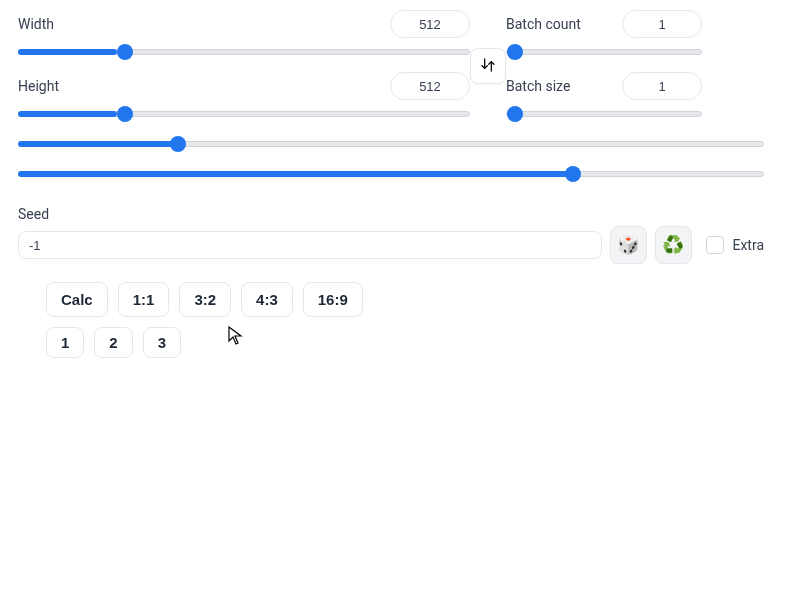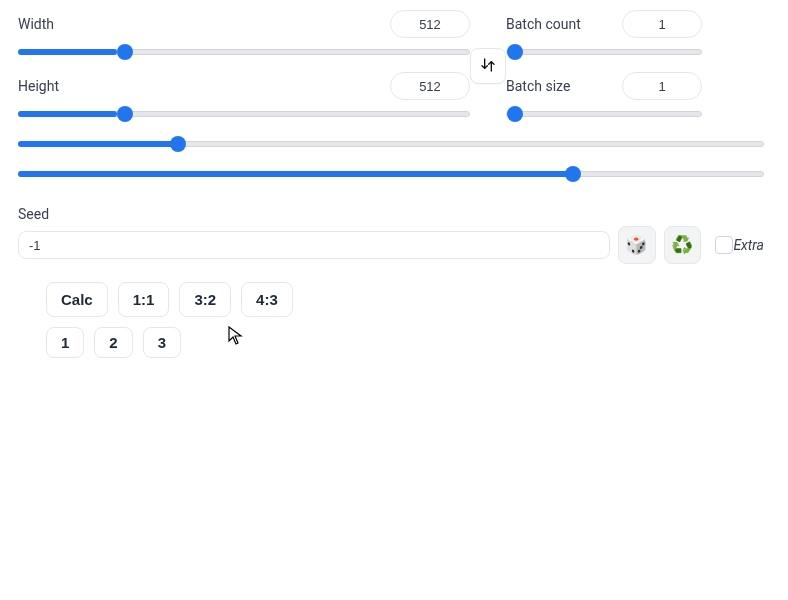--- a/index.html
+++ b/index.html
@@ -91,21 +91,21 @@
     cursor: pointer;
     font-size: 18px;
   }
   .checkbox {
     width: 18px; height: 18px;
     border: 1px solid #d1d5db;
     border-radius: 4px;
     background: #fff;
     cursor: pointer;
   }
-  .extra-row { display: flex; align-items: center; margin-left: 6px; font-style: italic; }
+  .extra-row { display: flex; align-items: center; gap: 8px; margin-left: 6px; }
   .extra-label { font-size: 14px; color: #374151; }
 
   .btn-row { display: flex; gap: 10px; margin-top: 18px; padding-left: 28px; }
   .ratio-btn, .small-btn {
     border: 1px solid #e5e7eb;
     border-radius: 8px;
     background: #fff;
     padding: 8px 14px;
     font-size: 15px;
     font-weight: 600;
@@ -217,20 +217,21 @@
       <span class="extra-label">Extra</span>
     </div>
   </div>
 </div>
 
 <div class="btn-row">
   <button class="ratio-btn">Calc</button>
   <button class="ratio-btn">1:1</button>
   <button class="ratio-btn">3:2</button>
   <button class="ratio-btn">4:3</button>
+  <button class="ratio-btn">16:9</button>
 </div>
 
 <div class="btn-row" style="margin-top:10px">
   <button class="small-btn">1</button>
   <button class="small-btn">2</button>
   <button class="small-btn">3</button>
 </div>
 
 <div class="cursor-ptr">
   <svg width="16" height="20" viewBox="0 0 16 20">

